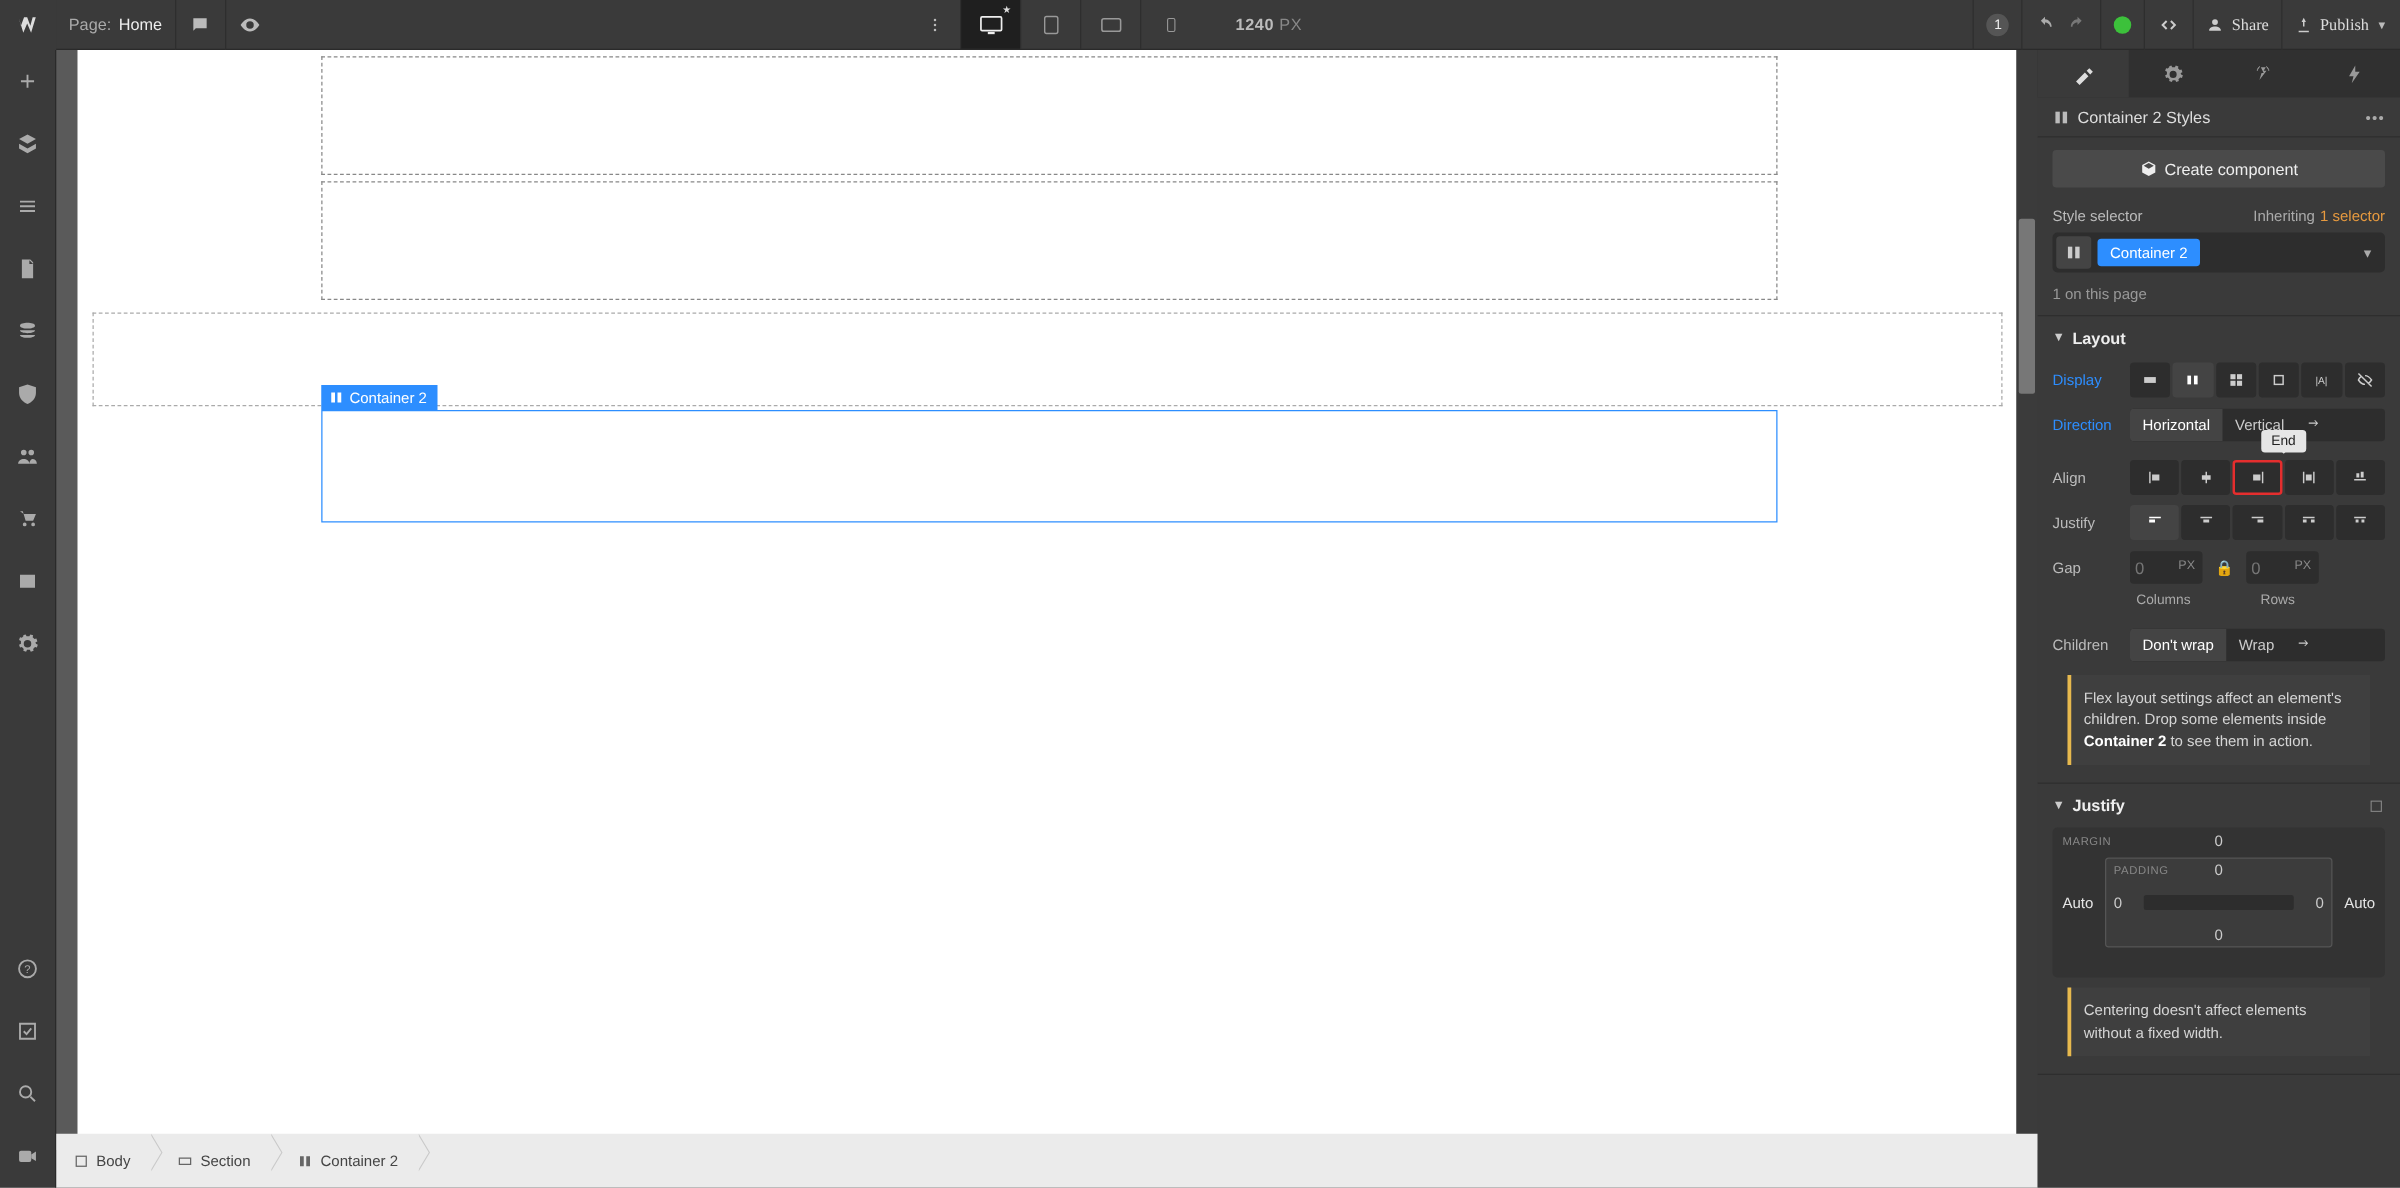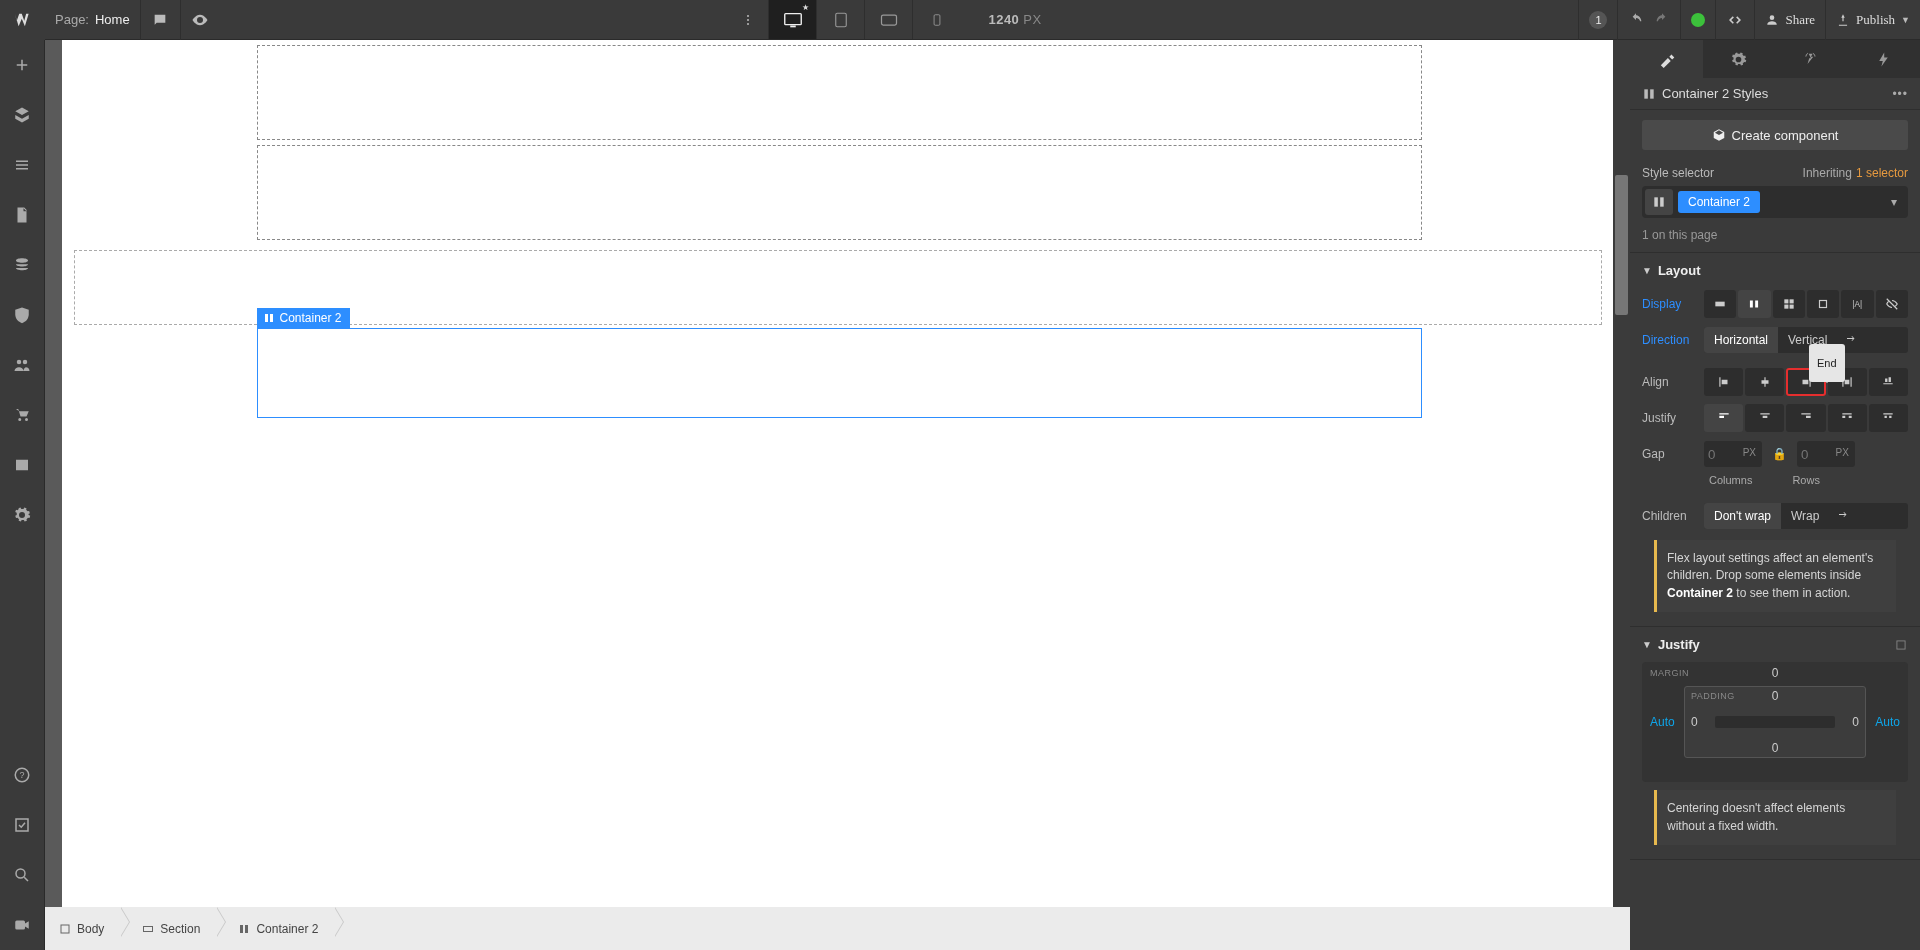--- a/index.html
+++ b/index.html
@@ -86,38 +86,38 @@
 .mini-btn { flex:1; height:28px; background:#2d2d2d; display:flex; align-items:center; justify-content:center; border-radius:3px; cursor:pointer; color:#ccc; }
 .mini-btn.active { background:#444; color:#fff; }
 .mini-btn.red-outline { outline:2px solid #e52e2e; outline-offset:-2px; }
 .mini-btn svg { width:14px; height:14px; fill:currentColor; }
 
 .seg-group { display:flex; background:#2d2d2d; border-radius:3px; overflow:hidden; }
 .seg { padding:6px 10px; color:#ccc; cursor:pointer; font-size:12px; }
 .seg.active { background:#444; color:#fff; }
 .seg-end { padding:6px 8px; }
 
-.tooltip-end { position:absolute; top:-22px; left:167px; background:#e6e6e6; color:#222; font-size:11px; padding:13px 8px; border-radius:3px; z-index:20; }
+.tooltip-end { position:absolute; top:-22px; left:167px; background:#e6e6e6; color:#222; font-size:11px; padding:3px 8px; border-radius:3px; z-index:20; }
 .tooltip-end::after { content:""; position:absolute; bottom:-5px; left:50%; margin-left:-4px; border:4px solid transparent; border-top-color:#e6e6e6; }
 
 .gap-input { width:58px; height:26px; background:#2d2d2d; border:none; color:#ccc; padding:0 4px; border-radius:3px; position:relative; }
 .gap-wrap { position:relative; display:flex; gap:6px; align-items:center; }
 .gap-unit { position:absolute; right:6px; top:6px; font-size:10px; color:#888; pointer-events:none; }
-.gap-cols-row { display:flex; gap:40px; margin-left:67px; margin-top:2px; }
+.gap-cols-row { display:flex; gap:56px; margin-left:67px; margin-top:2px; }
 .gap-cols-row span { color:#aaa; font-size:11px; }
 .lock { color:#aaa; padding:0 4px; }
 
 .note-box { margin:8px 12px 4px; border-left:3px solid #e7b94e; background:#3f3f3f; padding:10px; color:#d5d5d5; font-size:12px; line-height:1.45; }
 .note-box b { color:#fff; font-weight:700; }
 
 
 .margin-box { position:relative; margin:8px 0 4px; height:120px; background:#333; border-radius:4px; }
 .margin-box .m-lbl { position:absolute; top:6px; left:8px; font-size:9px; letter-spacing:.5px; color:#888; }
 .margin-box .val { position:absolute; color:#ccc; font-size:12px; }
-.margin-box .val.auto { color:#0ea5e9; }
+.margin-box .val.auto { color:#e5e5e5; }
 .margin-box .top { top:4px; left:50%; transform:translateX(-50%); }
 .margin-box .left { left:8px; top:50%; transform:translateY(-50%); }
 .margin-box .right { right:8px; top:50%; transform:translateY(-50%); }
 .padding-box { position:absolute; left:42px; right:42px; top:24px; bottom:24px; background:#3c3c3c; border:1px solid #555; border-radius:3px; }
 .padding-box .p-lbl { position:absolute; top:4px; left:6px; font-size:9px; letter-spacing:.5px; color:#888; }
 .padding-box .p-top { top:2px; left:50%; transform:translateX(-50%); position:absolute; font-size:12px; }
 .padding-box .p-bottom { bottom:2px; left:50%; transform:translateX(-50%); position:absolute; font-size:12px; }
 .padding-box .p-left { left:6px; top:50%; transform:translateY(-50%); position:absolute; font-size:12px; }
 .padding-box .p-right { right:6px; top:50%; transform:translateY(-50%); position:absolute; font-size:12px; }
 .padding-box .center-bar { position:absolute; left:30px; right:30px; top:50%; height:12px; margin-top:-6px; background:#2d2d2d; border-radius:2px; }

